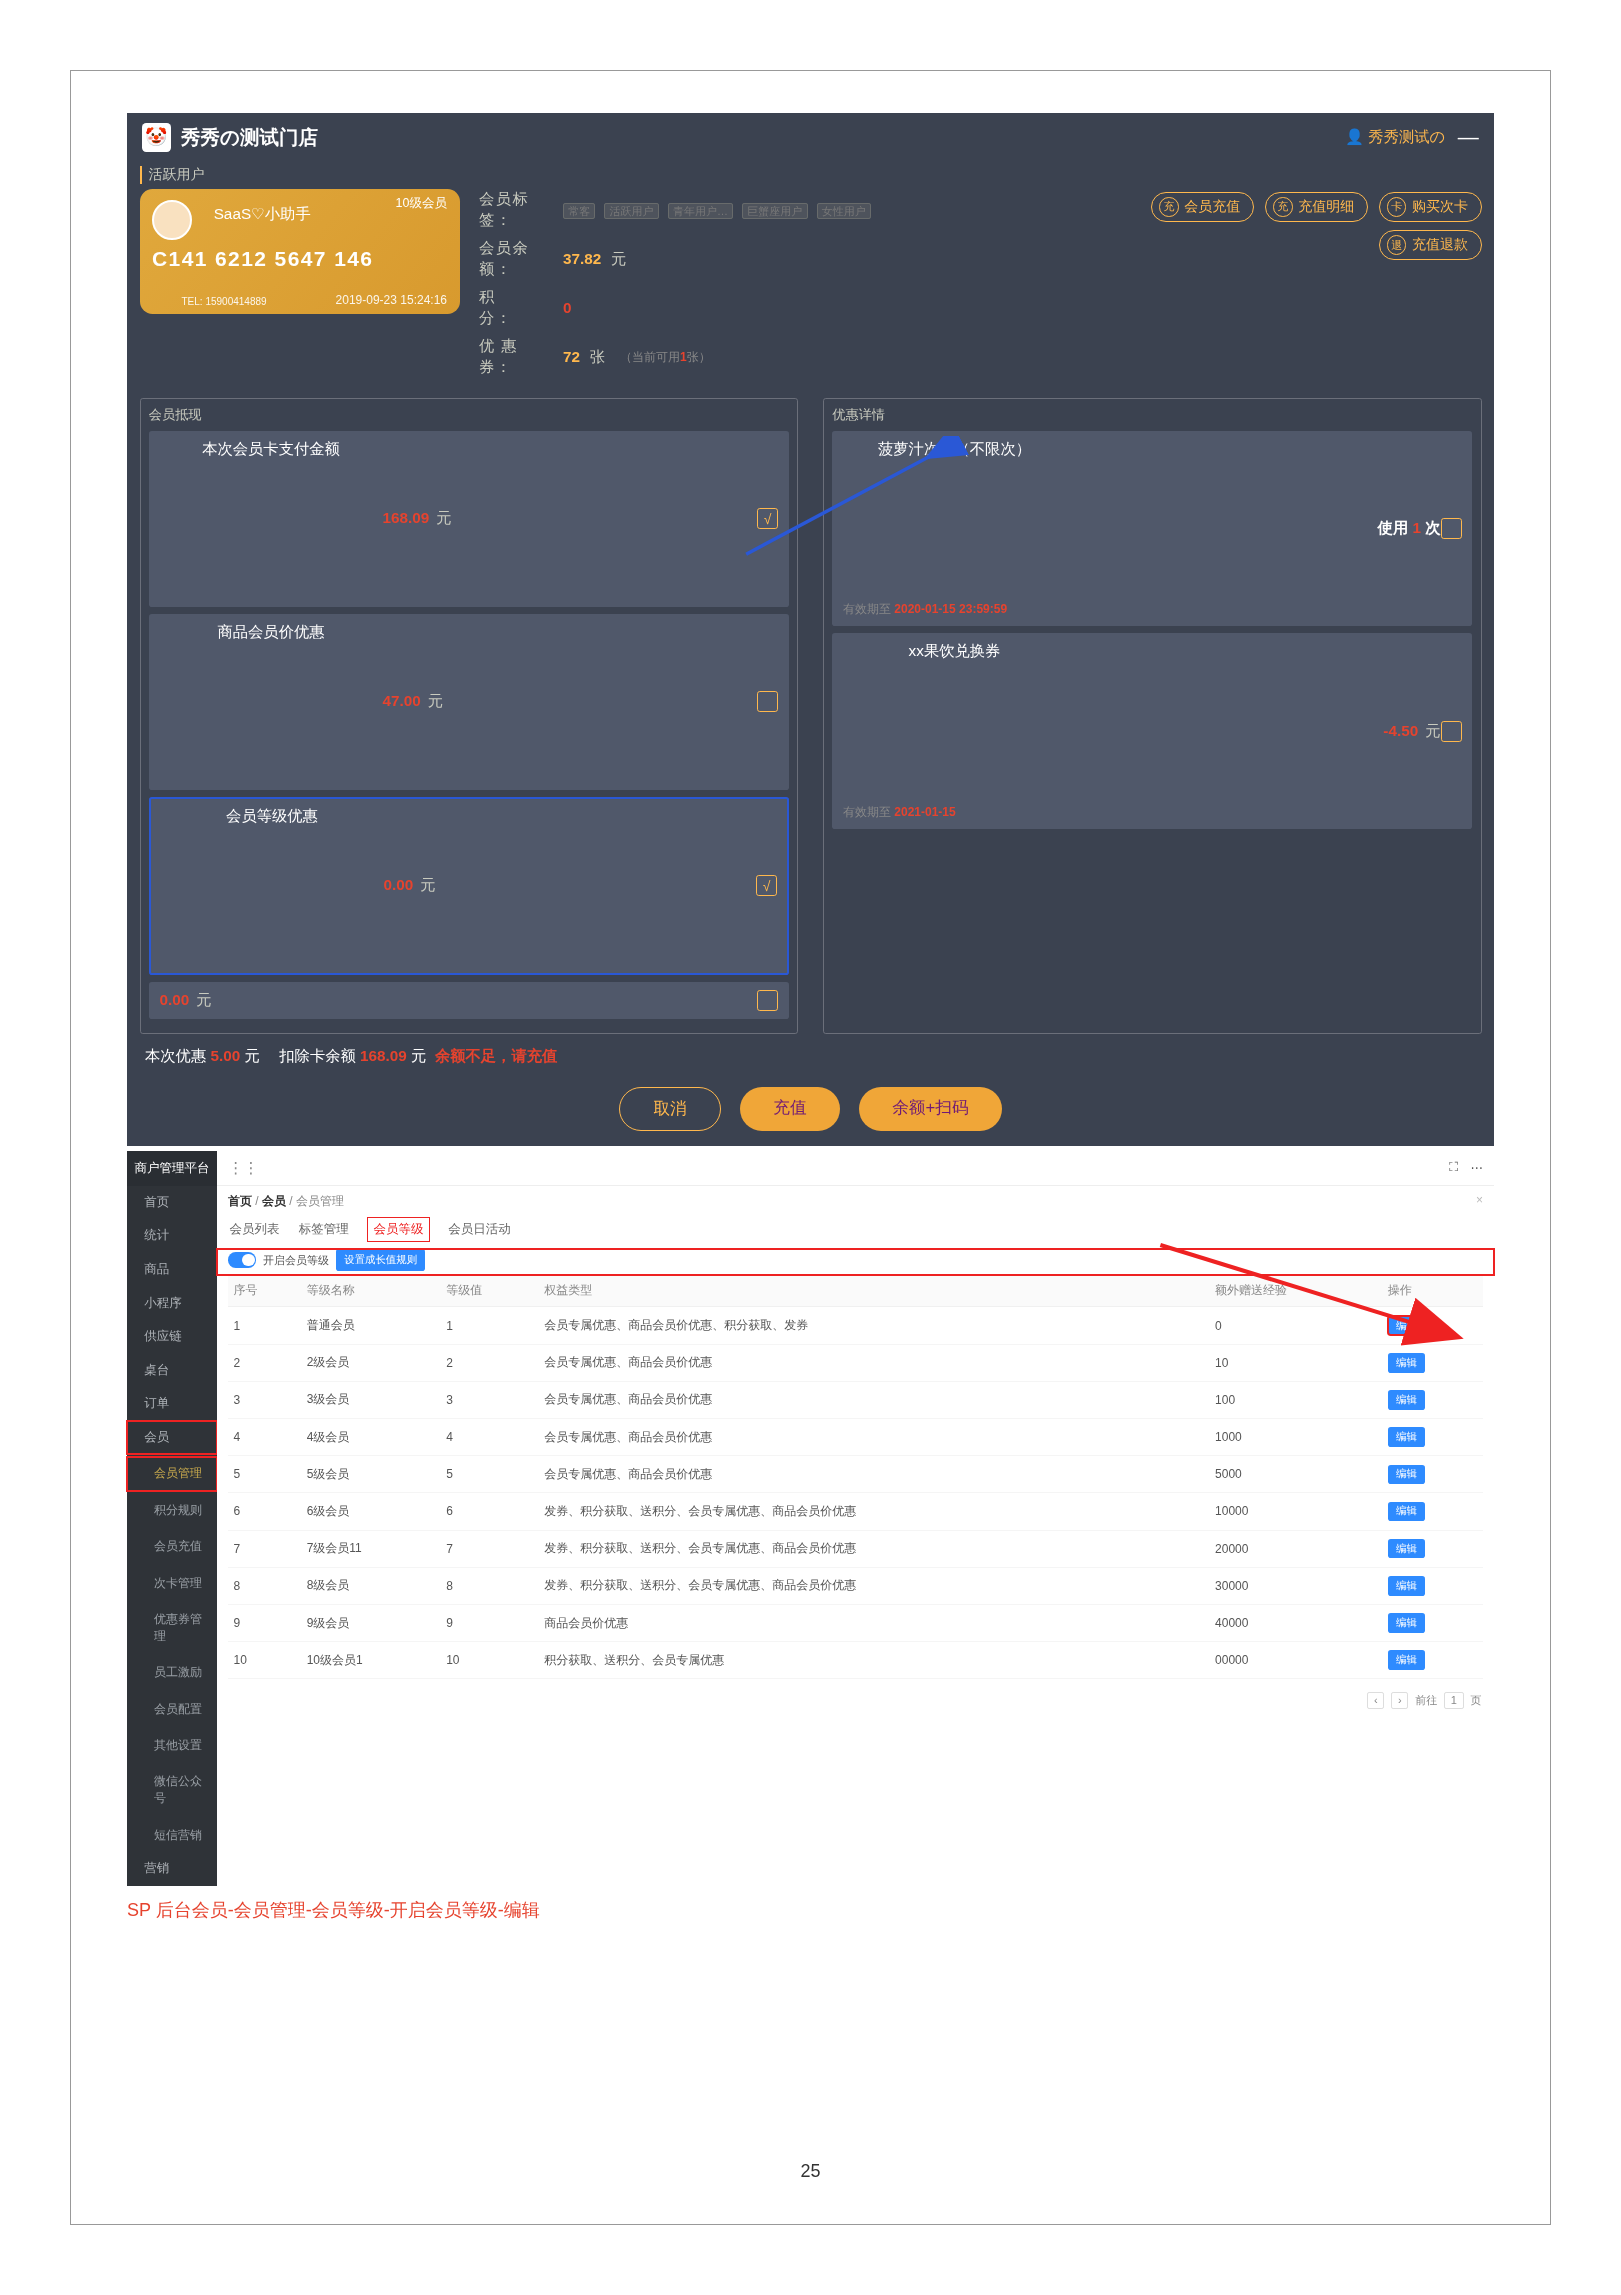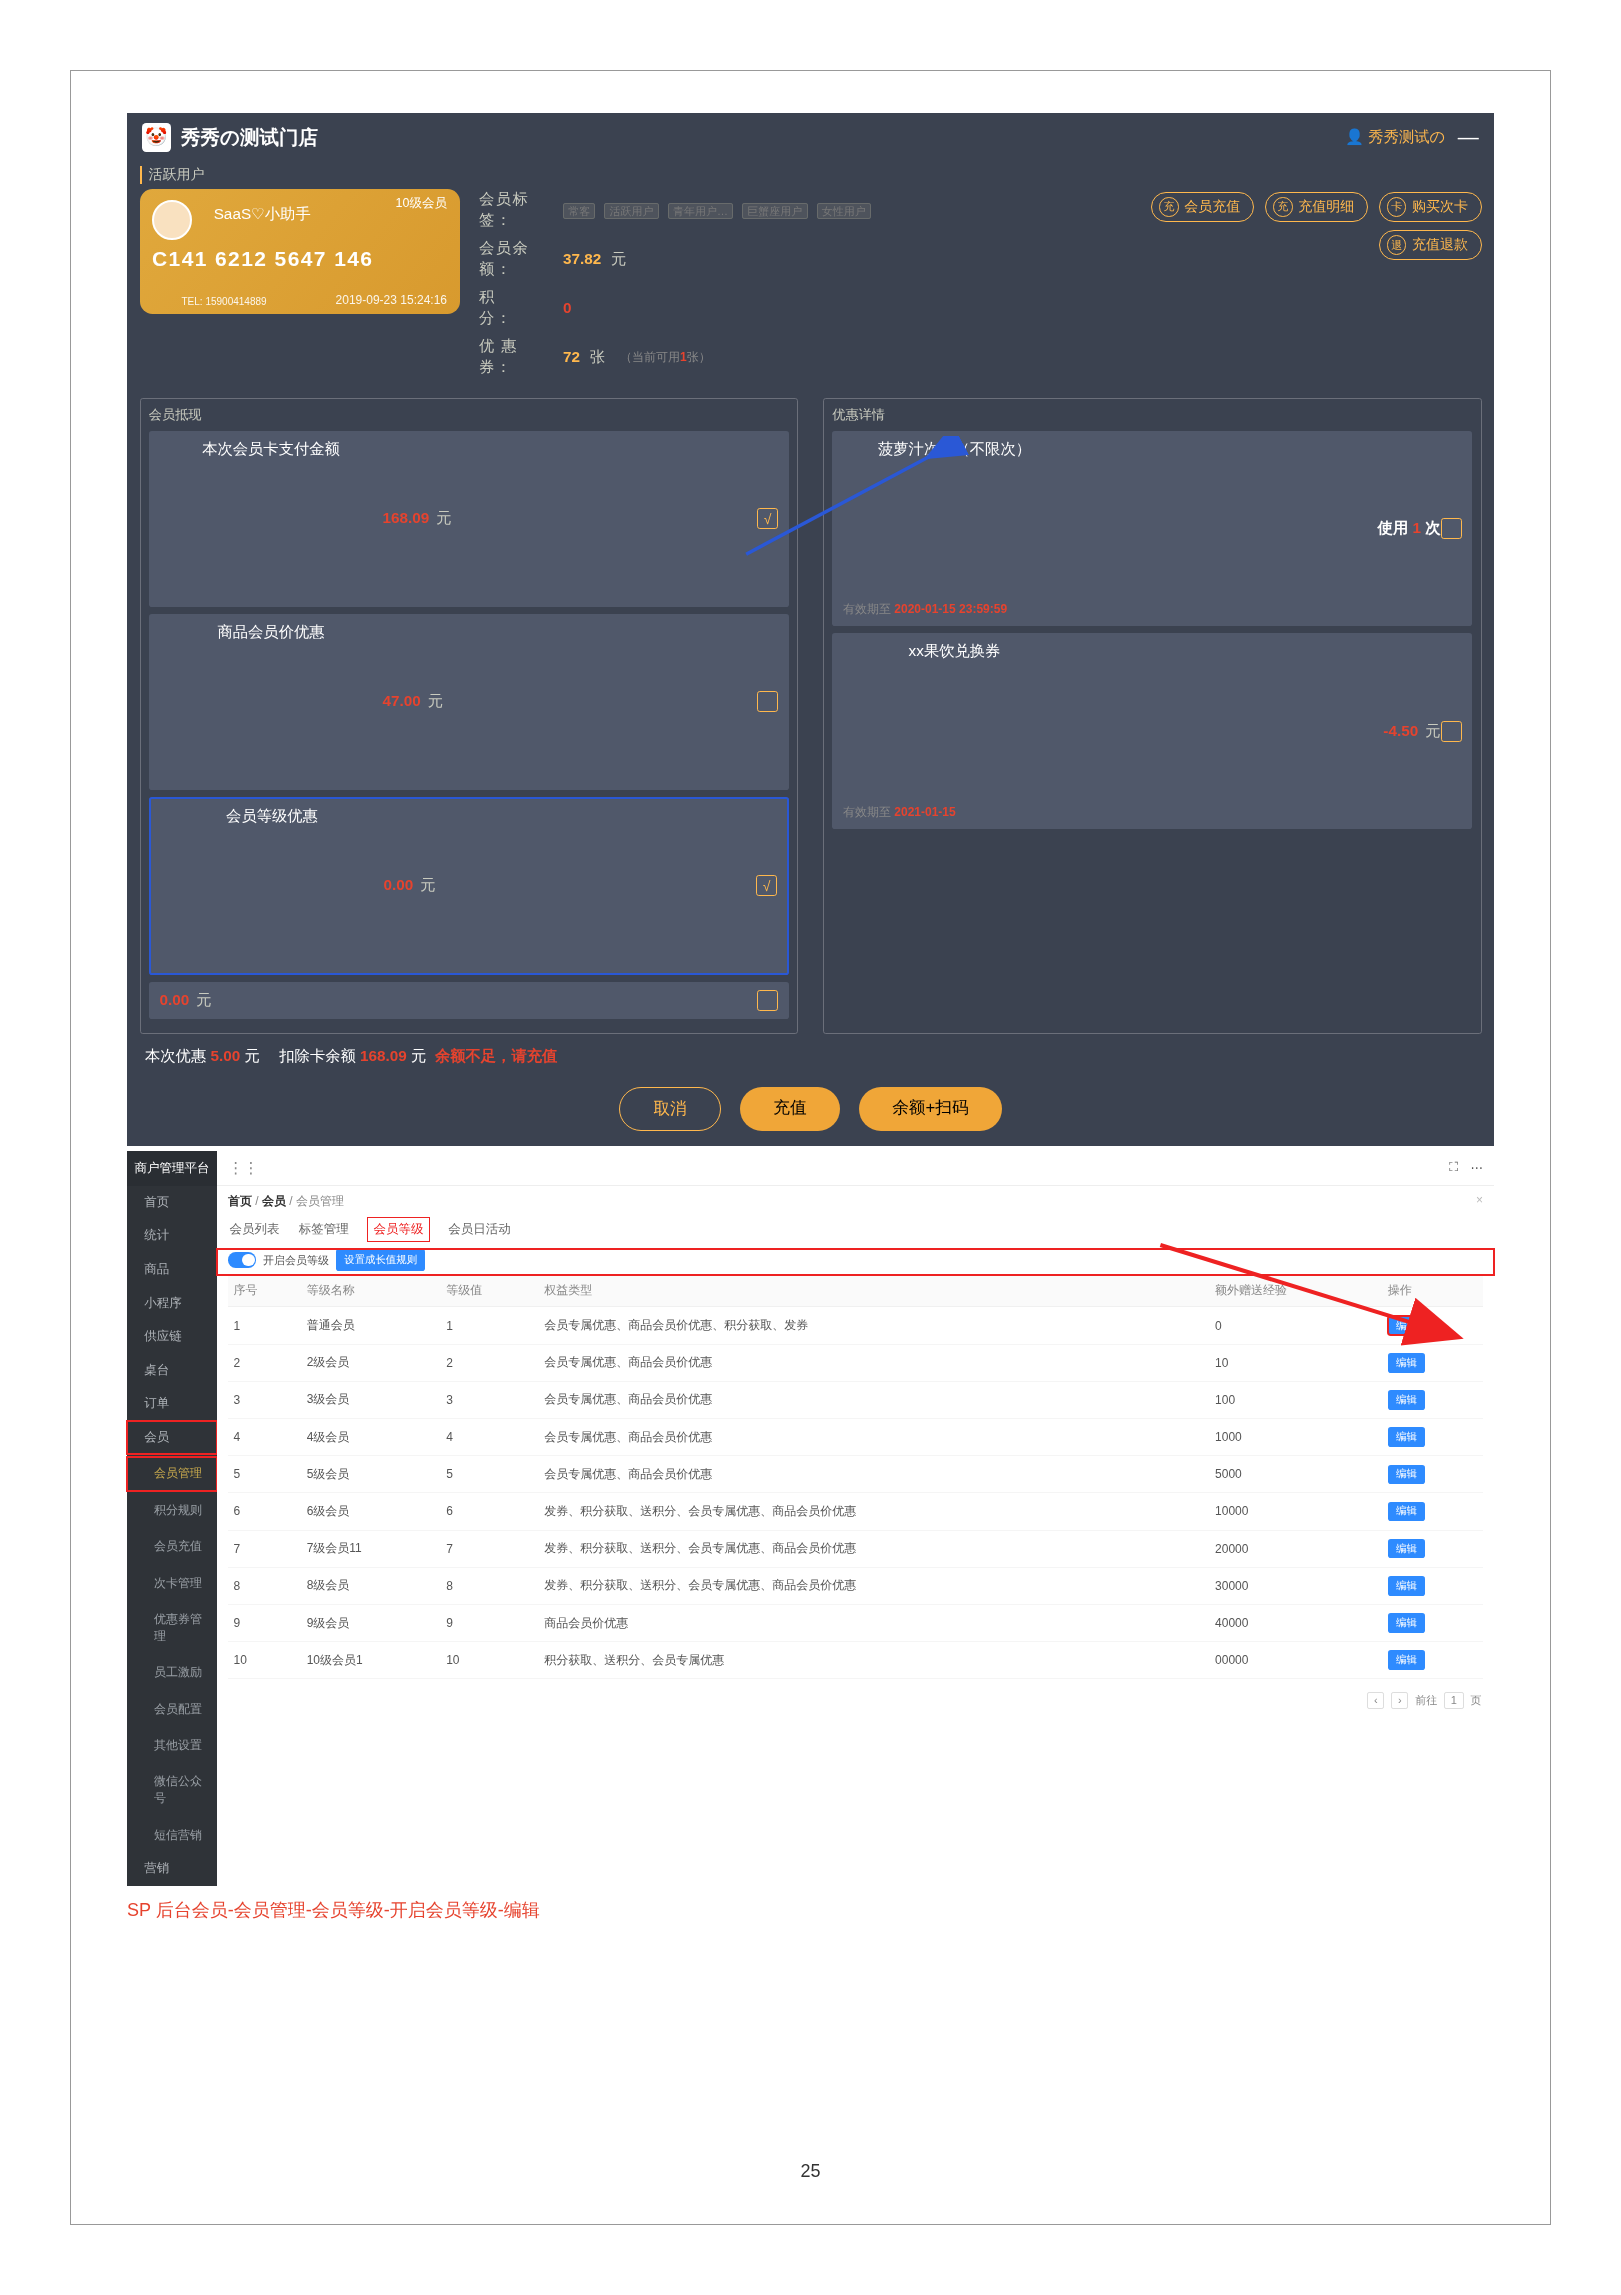--- a/index.html
+++ b/index.html
@@ -55,21 +55,21 @@
   .chk { width: 21px; height: 21px; border: 1.4px solid #ffb84d; border-radius: 2.8px; display:flex; align-items:center; justify-content:center; color:#ffb84d; font-size:14px;}
   .sub { color:#888; font-size:12px; margin-top:2.8px;}
   .cell-col{ display:flex; flex-direction:column; flex:0 0 223px;}
 
   .totals { padding: 0 18px 12.5px 18px; font-size: 15.3px; color:#fff;}
   .totals .red2{ font-size:15.3px;}
 
   .btm-btns { display:flex; justify-content:center; gap:19.5px; padding: 7px 0 15.3px 0;}
   .oval-btn { border-radius: 695px; padding: 9.7px 33px; font-size: 16.7px; }
   .oval-ghost { border: 1.4px solid #ffb84d; color: #ffb84d; }
-  .oval-fill { background: #f0a638; color: #000000; }
+  .oval-fill { background: #f0a638; color: #701a75; }
 
   
   .admin { display:flex; font-size:12.5px; color:#555; margin-top: 4.2px;}
   .adm-side { width: 90px; background: #2f3338; color:#aeb3b8; }
   .adm-side .brand { height:35px; display:flex; align-items:center; justify-content:center; color:#fff; font-size:12.5px; background:#2a2e33;}
   .adm-side .item { padding: 8.3px 7px 8.3px 15.3px; font-size:12.5px; border-left:2.1px solid transparent; position:relative;}
   .adm-side .item.sub{ padding-left:25px; font-size:12px; color:#9aa0a6;}
   .adm-side .item.active-blue{ color:#c8aa4d;}
   .red-box { outline:2.1px solid #e22; outline-offset:-1.4px;}
 

